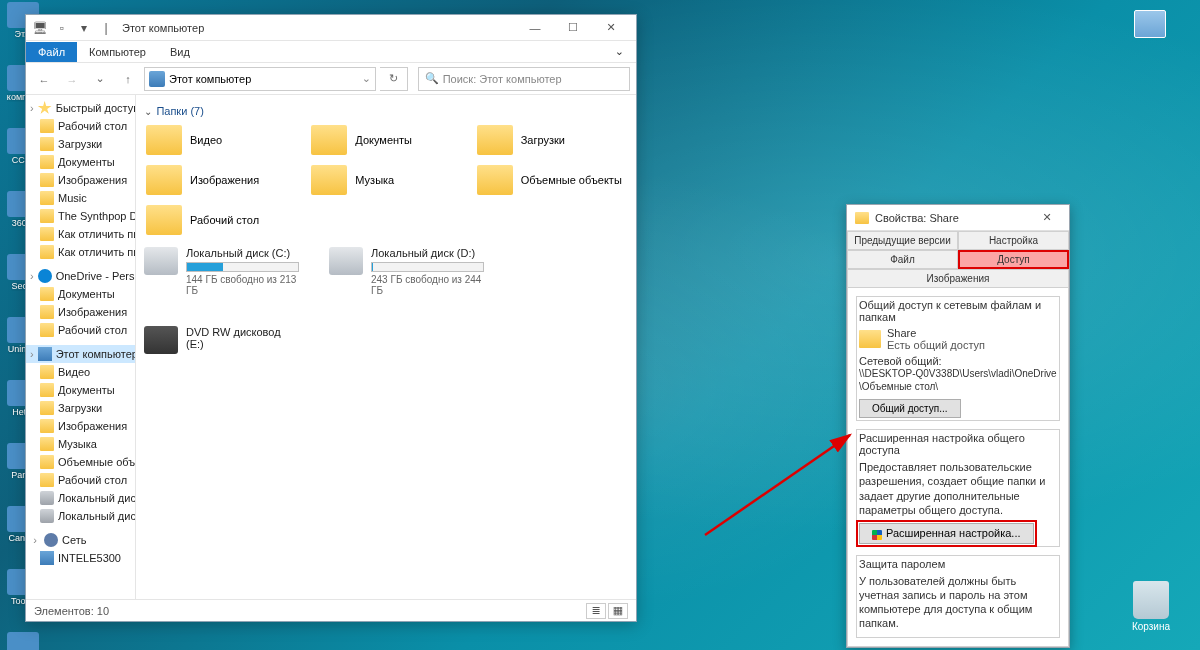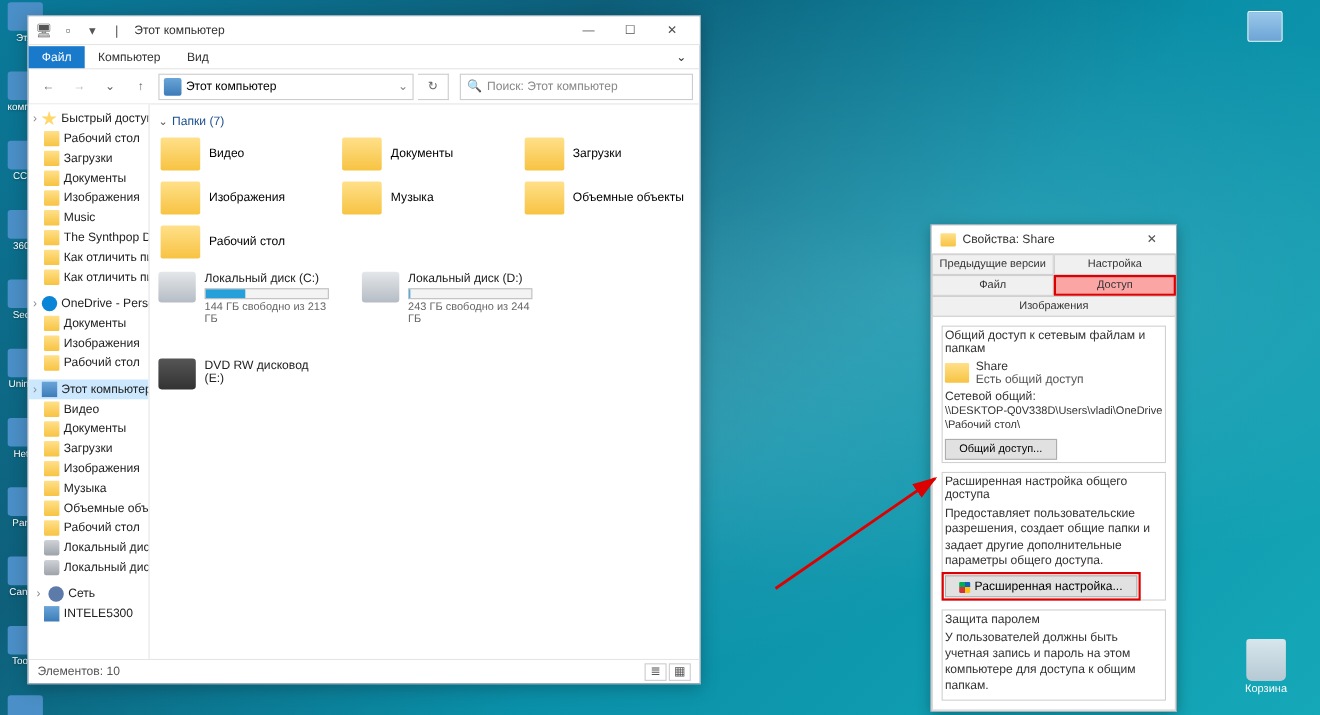--- a/index.html
+++ b/index.html
@@ -386,21 +386,21 @@
     <div class="group">
       <div class="gtitle">Общий доступ к сетевым файлам и папкам</div>
       <div class="share-row">
         <div class="sficon"></div>
         <div>
           <div>Share</div>
           <div style="color:#555">Есть общий доступ</div>
         </div>
       </div>
       <div style="margin-top:4px">Сетевой общий:</div>
-      <div class="pathtxt">\\DESKTOP-Q0V338D\Users\vladi\OneDrive\Рабочий стол\</div>
+      <div class="pathtxt">\\DESKTOP-Q0V338D\Users\vladi\OneDrive\Объемные стол\</div>
       <button class="pbtn" style="margin-top:6px">Общий доступ...</button>
     </div>
     <div class="group">
       <div class="gtitle">Расширенная настройка общего доступа</div>
       <div style="line-height:1.3;margin-bottom:6px">Предоставляет пользовательские разрешения, создает общие папки и задает другие дополнительные параметры общего доступа.</div>
       <button class="pbtn highlight"><span class="shield"></span><span>Расширенная настройка...</span></button>
     </div>
     <div class="group" style="margin-bottom:0">
       <div class="gtitle">Защита паролем</div>
       <div style="line-height:1.3;margin-bottom:4px">У пользователей должны быть учетная запись и пароль на этом компьютере для доступа к общим папкам.</div>

